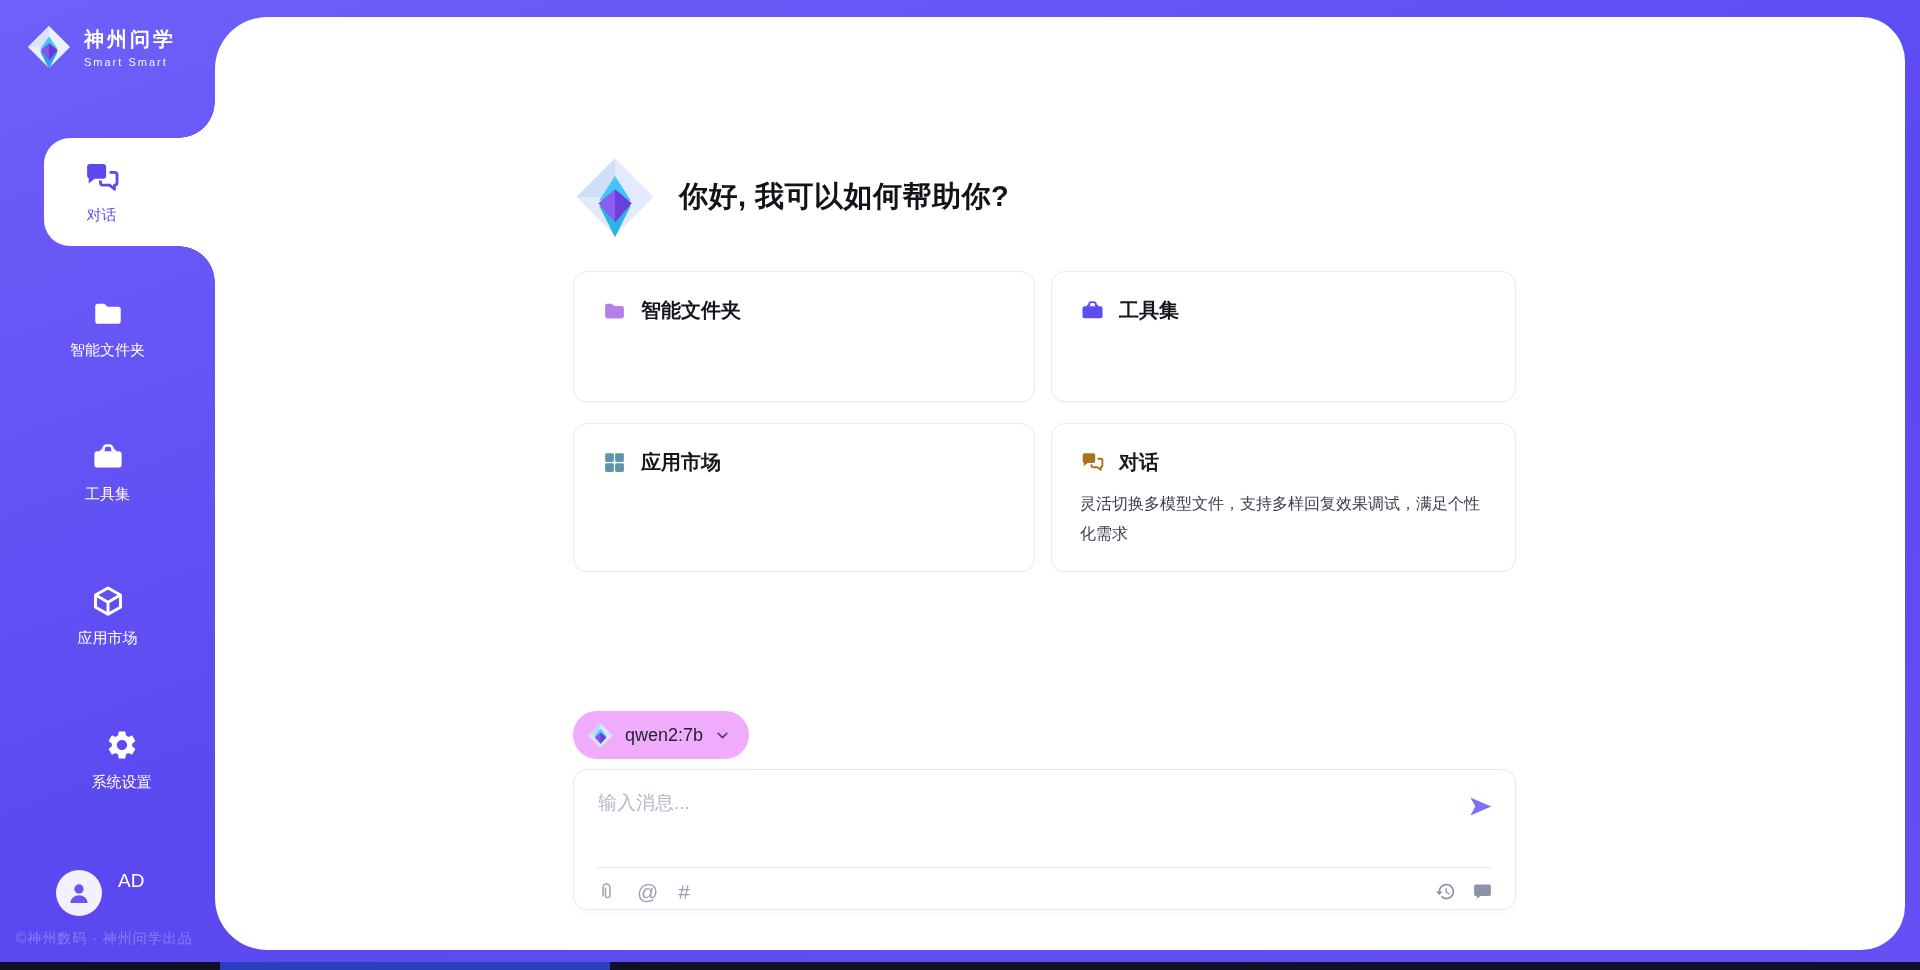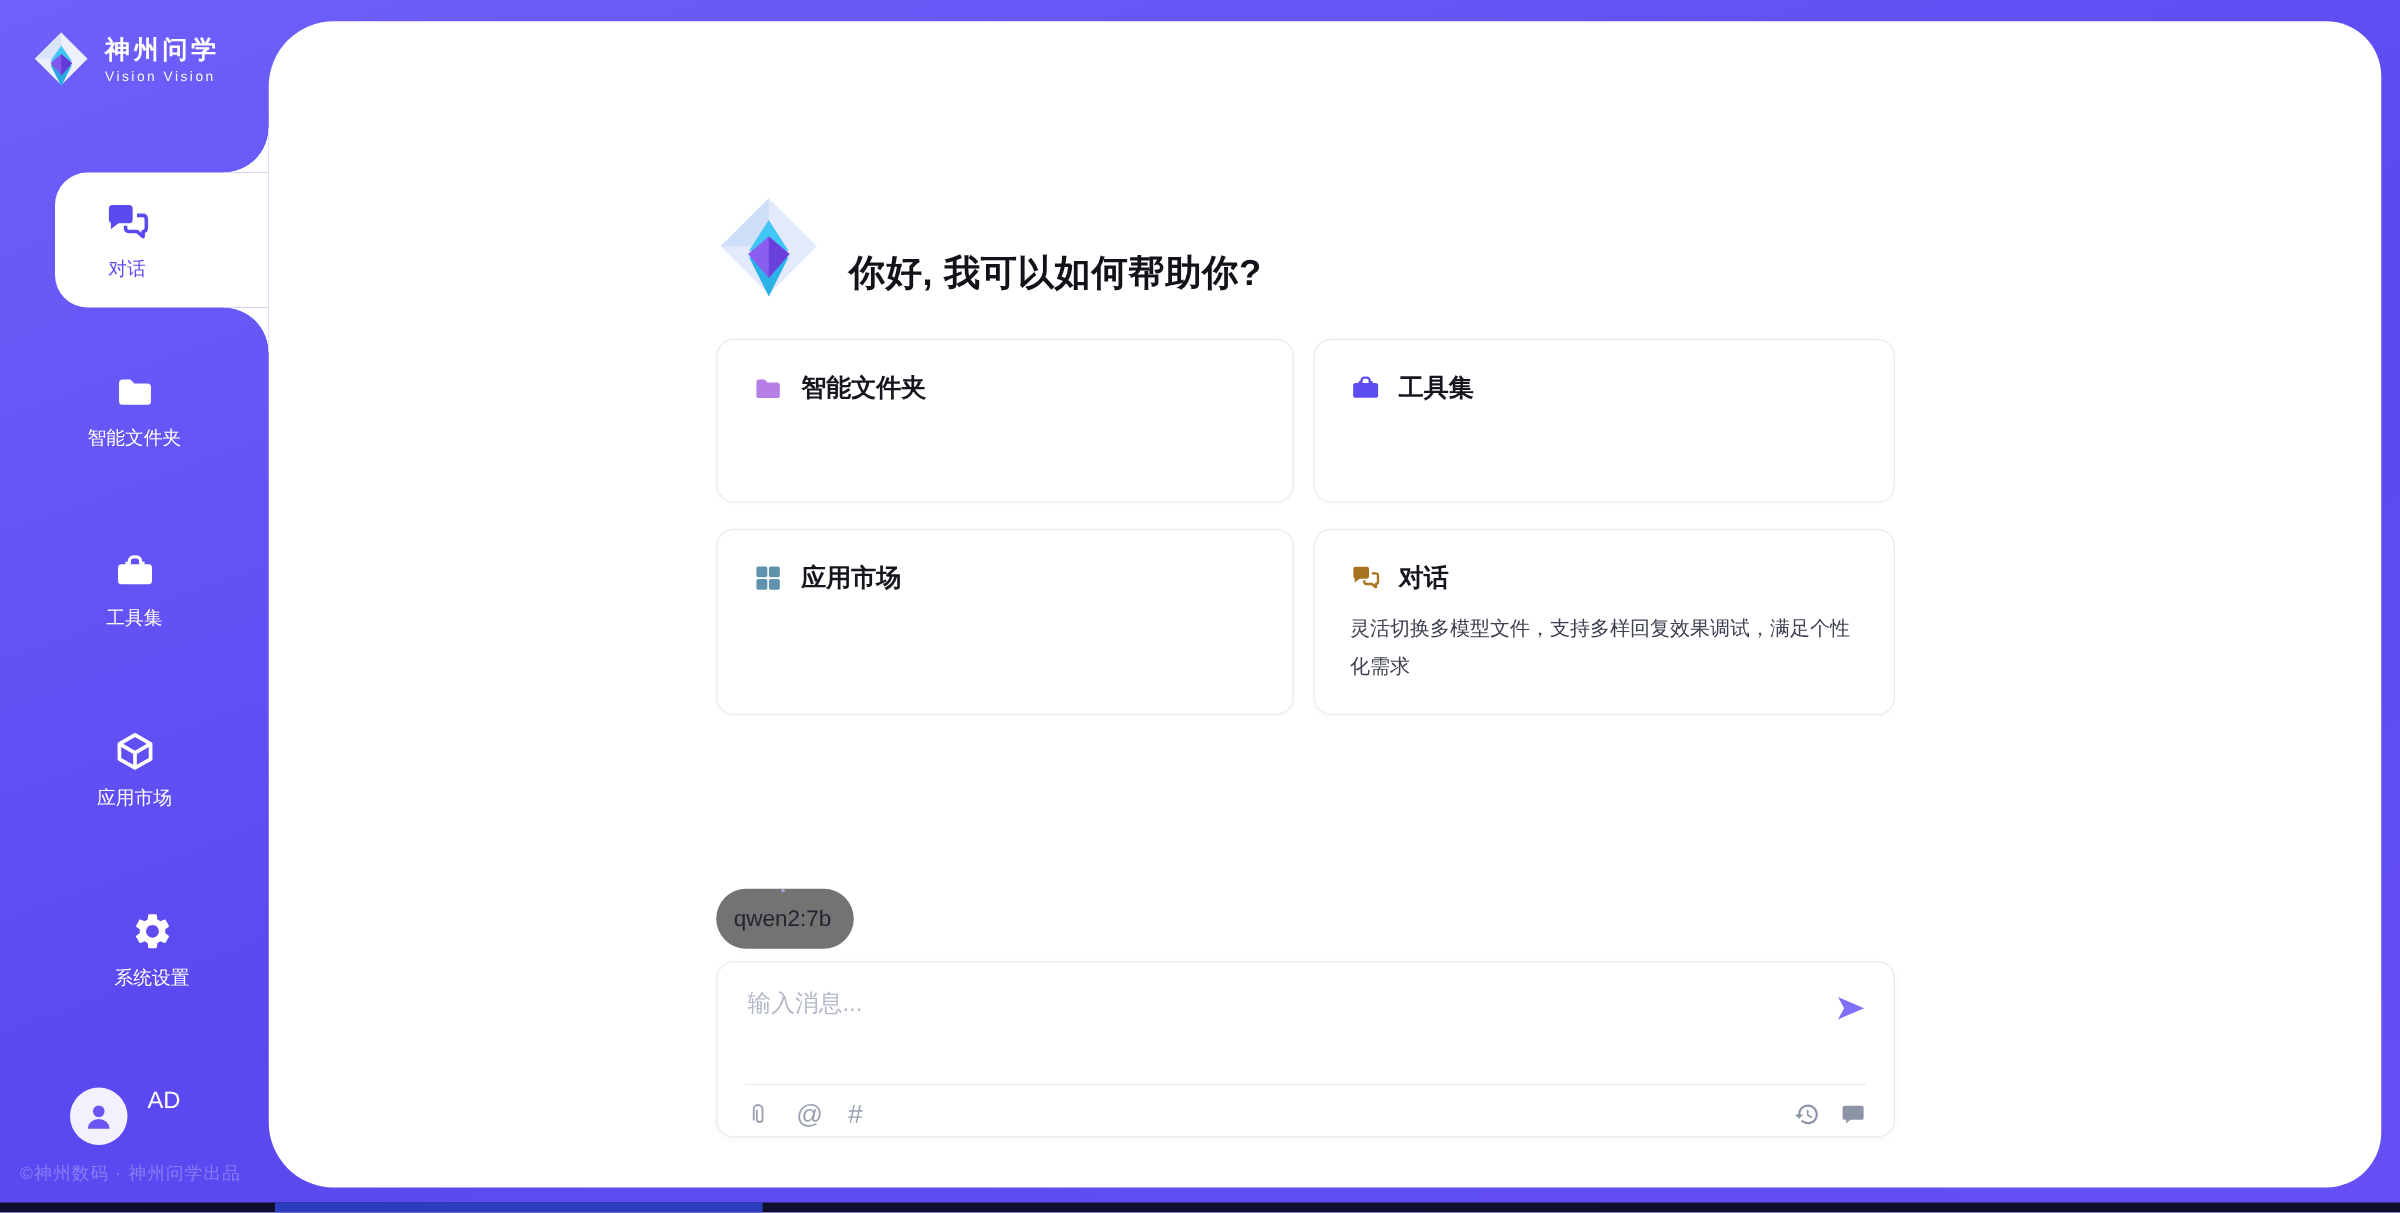--- a/index.html
+++ b/index.html
@@ -39,40 +39,40 @@
             align-items:center; justify-content:center; }
   .avatar svg { width:28px; height:28px; }
   .user-name { color:#fff; font-size:19px; }
   .side-footer { position:absolute; left:16px; top:930px; color:rgba(255,255,255,.28); font-size:14px; letter-spacing:1px; }
 
   
   .main { position:absolute; left:215px; top:17px; width:1690px; height:933px;
           background:#fff; border-radius:52px 44px 44px 52px; z-index:1; }
   .content { position:absolute; left:358px; top:0; width:943px; height:100%; }
 
-  .greeting { position:absolute; top:138px; left:0; display:flex; align-items:flex-end; gap:22px; }
+  .greeting { position:absolute; top:138px; left:0; display:flex; align-items:center; gap:22px; }
   .greeting-logo { width:84px; height:84px; }
   .greeting-title { font-size:29px; font-weight:bold; color:#121319; letter-spacing:.5px; }
 
   .cards { position:absolute; top:254px; left:0; display:grid; grid-template-columns:462px 465px;
            column-gap:16px; row-gap:21px; }
   .card { min-height:131px; background:#fff; border:1px solid #e9eaf2; border-radius:14px;
           padding:25px 28px 22px 28px; cursor:pointer; box-shadow:0 1px 3px rgba(40,40,80,.03); }
   .card-head { display:flex; align-items:center; gap:14px; }
   .card-head svg { width:25px; height:25px; }
   .card-title { font-size:20px; font-weight:bold; color:#15161d; }
   .card-desc { margin-top:13px; font-size:16px; line-height:30px; color:#3d4050; }
   .ic-folder { color:#b57fe6; }
   .ic-brief  { color:#5b4df0; }
   .ic-grid   { color:#5f93ab; }
   .ic-chat4  { color:#a8731e; }
 
   .model-pill { position:absolute; top:694px; left:0; height:48px; display:inline-flex;
-                align-items:center; gap:11px; background:#737373; border-radius:26px;
-                padding:0 18px 0 14px; cursor:pointer;flex-direction:column; }
+                align-items:center; gap:11px; background:#f0abfc; border-radius:26px;
+                padding:0 18px 0 14px; cursor:pointer; }
   .model-pill svg.gem { width:27px; height:27px; }
   .model-name { font-size:18px; color:#23252f; }
   .model-chevron { width:17px; height:17px; color:#4a4d58; }
 
   .composer { position:absolute; top:752px; left:0; width:943px; height:141px; background:#fff;
               border:1px solid #e7e9f2; border-radius:14px; box-shadow:0 2px 6px rgba(40,40,80,.04); }
   .composer textarea { position:absolute; left:0; top:0; width:860px; height:76px; border:none; outline:none;
               resize:none; padding:20px 0 0 24px; font-size:19px; color:#333;
               font-family:"Liberation Sans","DejaVu Sans",sans-serif; background:transparent; }
   .composer textarea::placeholder { color:#b4b9c9; }
@@ -97,21 +97,21 @@
     <svg width="46" height="46" viewBox="0 0 48 48">
       <polygon points="24,2 46,24 24,46 2,24" fill="#edf1fd"></polygon>
       <polygon points="24,2 2,24 24,24" fill="#d9e4fb"></polygon>
       <polygon points="24,47 33,29 15,29" fill="#29a7e0"></polygon>
       <polygon points="24,13 33,26 15,26" fill="#42c7f5"></polygon>
       <polygon points="24,20 33,27.5 24,38 15,27.5" fill="#8157ee"></polygon>
       <polygon points="24,20 33,27.5 24,38" fill="#653ad8"></polygon>
     </svg>
     <div class="brand-text">
       <div class="brand-name">神州问学</div>
-      <div class="brand-sub">Vision Vision</div>
+      <div class="brand-sub">Smart Smart</div>
     </div>
   </div>
 
   <div class="nav-active">
     <svg class="nicon" viewBox="0 0 24 24">
       <path d="M2.6,5 Q2.6,3.2 4.4,3.2 h8.4 Q14.6,3.2 14.6,5 v5.6 Q14.6,12.4 12.8,12.4 H7.4 L3.6,15.4 V12.2 Q2.6,11.8 2.6,10.6 Z" fill="currentColor"></path>
       <path d="M11,13.6 v1.2 q0,1.7 1.7,1.7 h4.1 l3.1,2.6 v-2.6 q1.6,-0.1 1.6,-1.7 v-4.7 q0,-1.7 -1.7,-1.7 h-3" fill="none" stroke="currentColor" stroke-width="1.8" stroke-linejoin="round"></path>
     </svg>
     <span>对话</span>
   </div>

